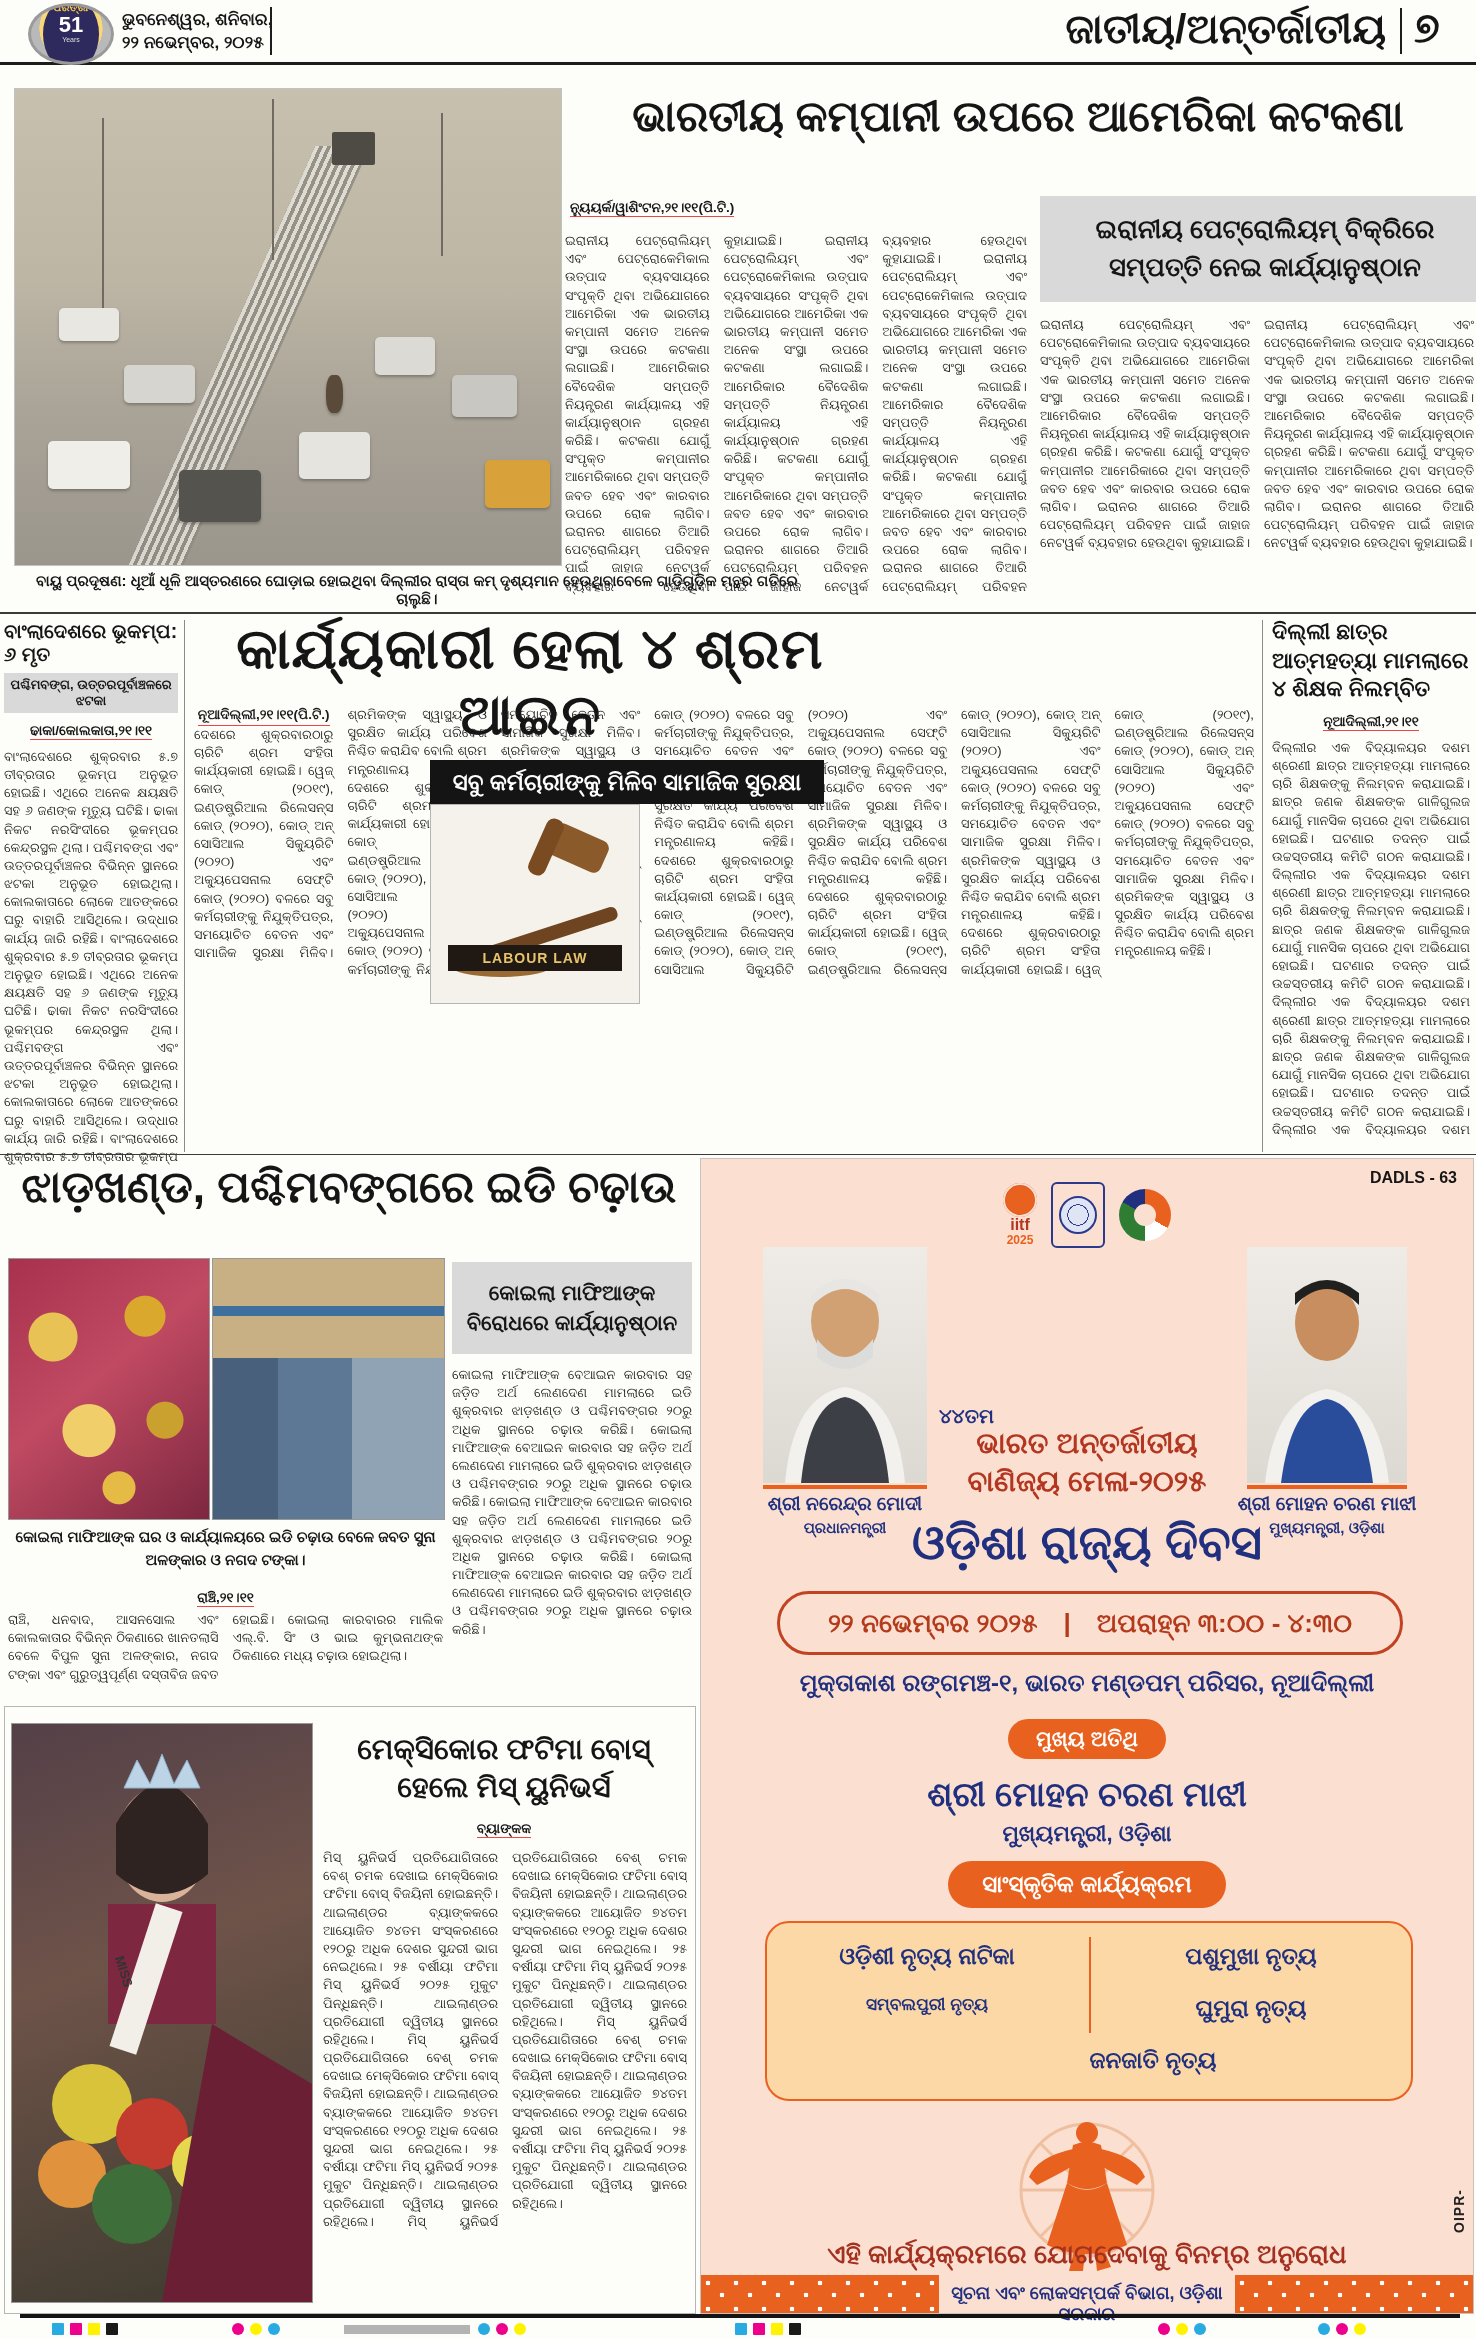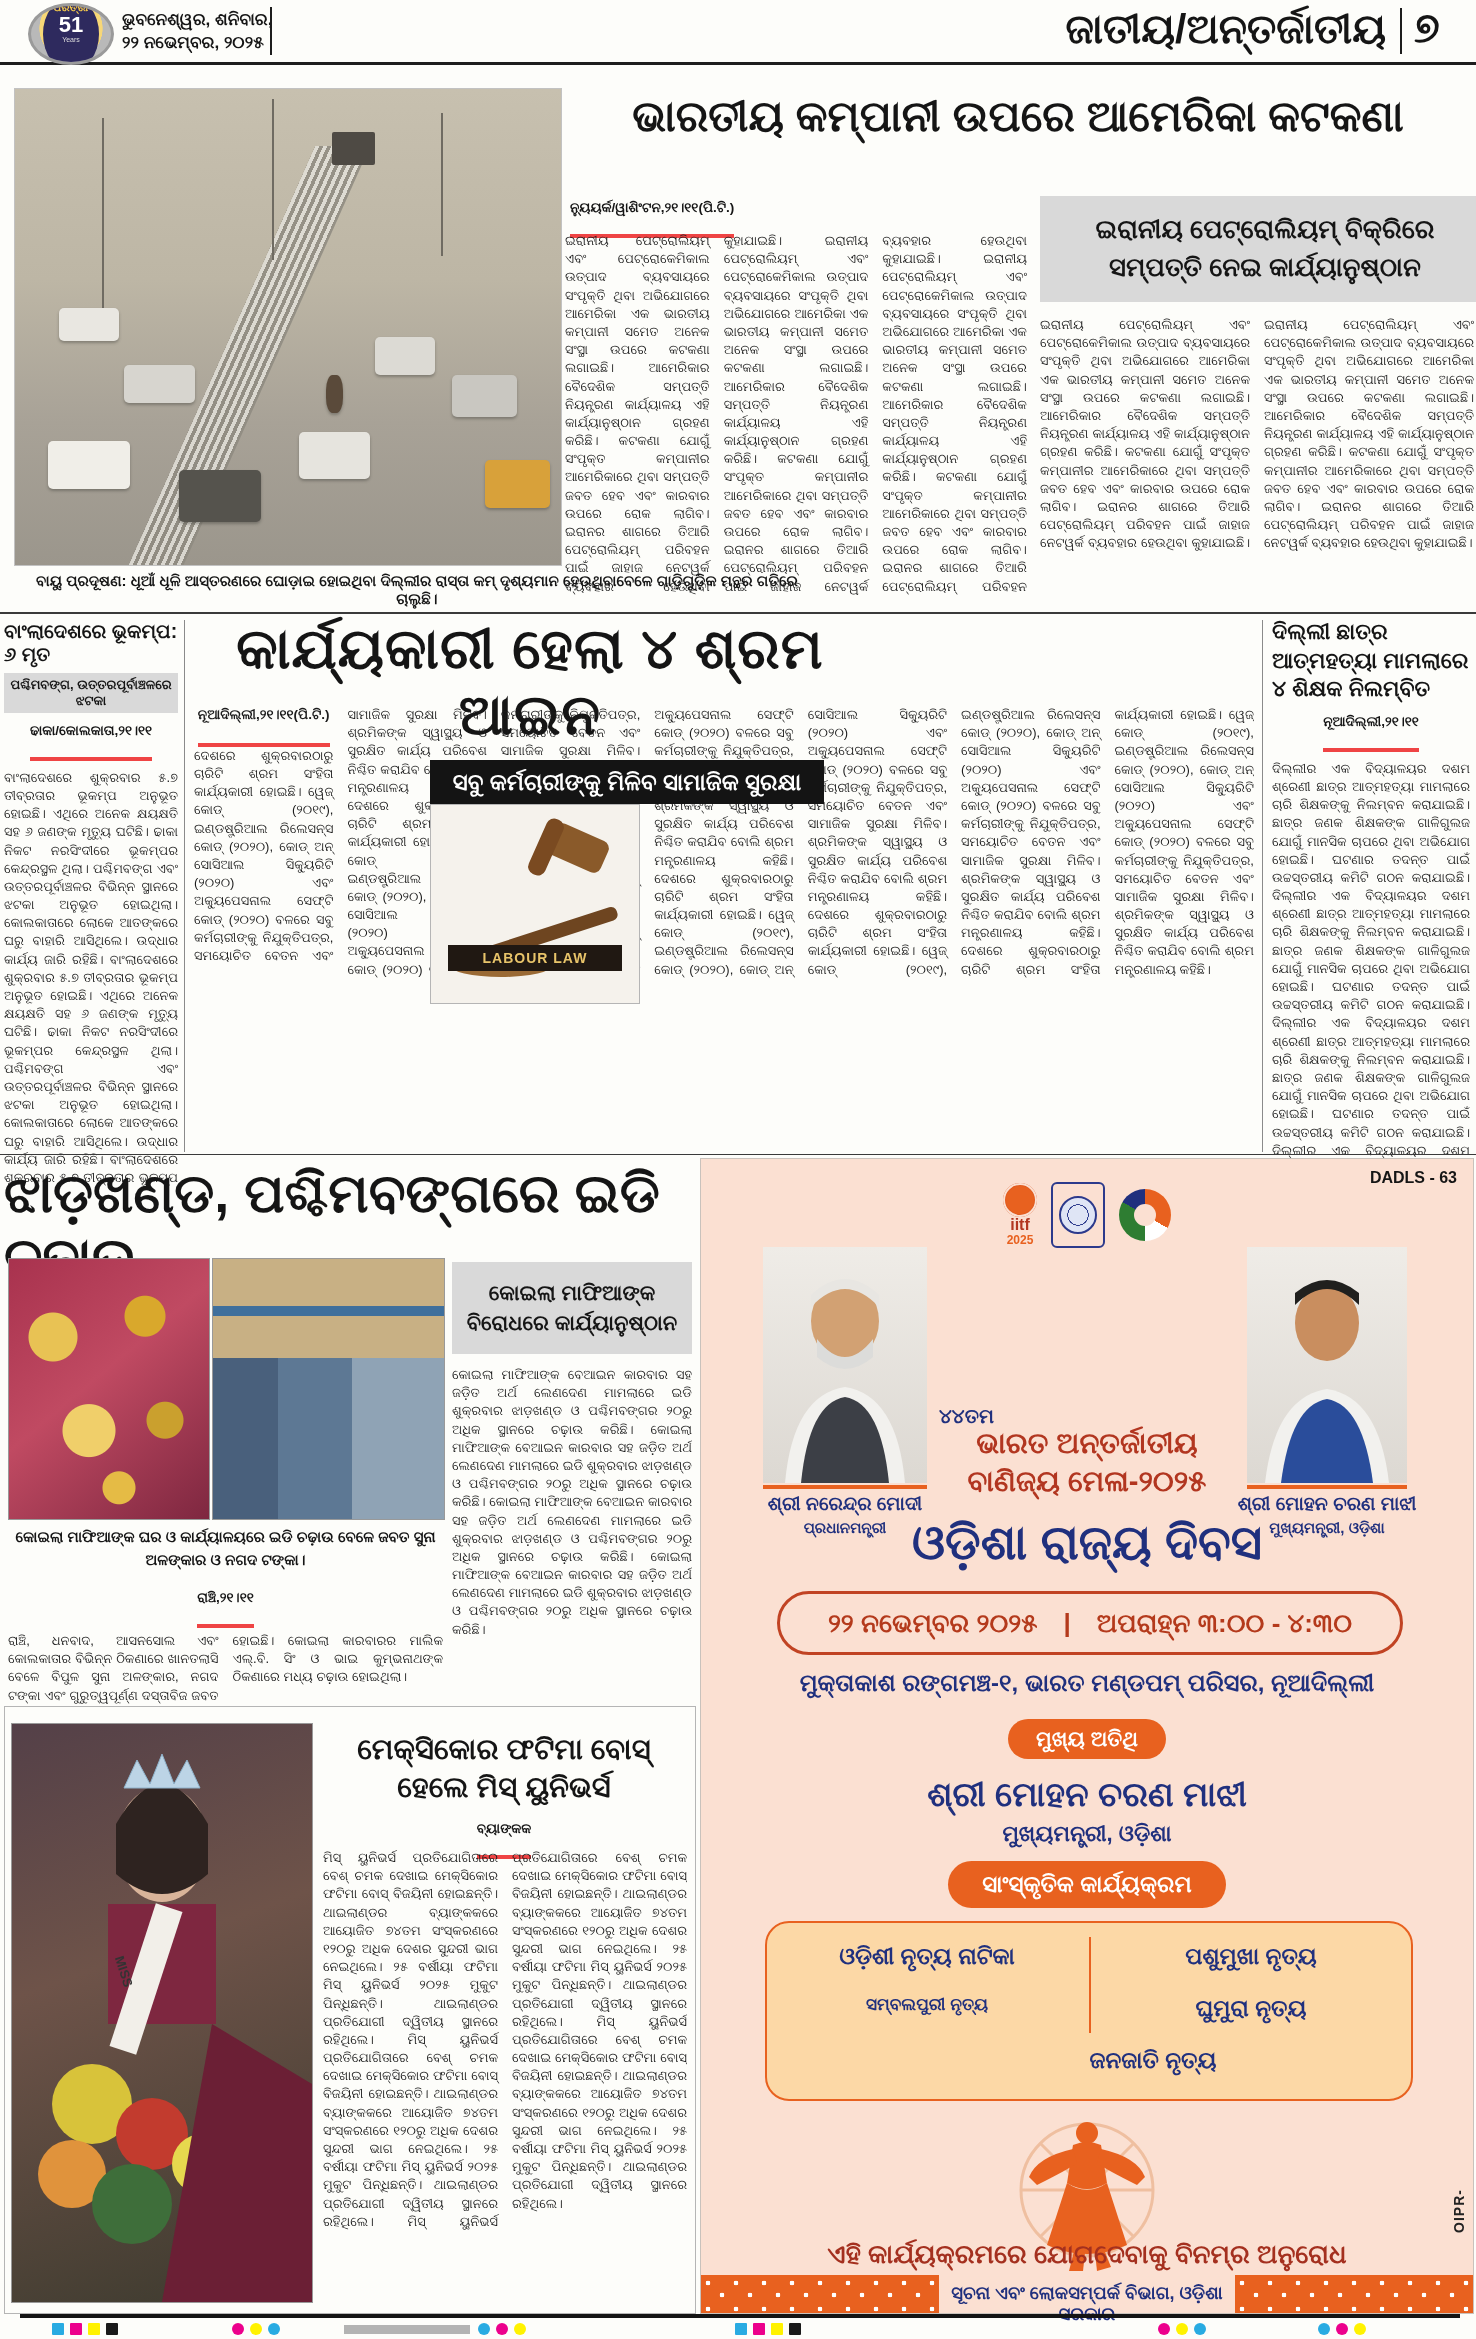--- a/index.html
+++ b/index.html
@@ -6,21 +6,21 @@
   #page{position:relative;width:1476px;height:2339px;background:#fdfdfa;margin:0 auto;
         font-family:"Liberation Sans",sans-serif;color:#151515;overflow:hidden;}
   .abs{position:absolute;}
   .b{font-weight:bold;}
   .ctr{text-align:center;}
   .just{text-align:justify;}
   .body-txt{font-size:13px;line-height:1.4;color:#1c1c1c;overflow:hidden;}
   .cols2{column-count:2;column-gap:14px;}
   .cols3{column-count:3;column-gap:14px;}
   .cols7{column-count:7;column-gap:14px;}
-  .dateline{font-size:13.5px;font-weight:bold;border-bottom:4px solid #ef4444;display:inline-block;padding-bottom:18px;}
+  .dateline{font-size:13.5px;font-weight:bold;border-bottom:1px solid #ef4444;display:inline-block;padding-bottom:0;}
   .graybox{background:#d9d9d9;display:flex;align-items:center;justify-content:center;text-align:center;font-weight:bold;}
   .hrule{background:#3a3a3a;}
   .vrule{background:#8a8a8a;width:1px;}
   
   .badge{width:80px;height:56px;border-radius:50%;background:radial-gradient(circle at 50% 40%,#f7d777 0 60%,#b9b9b9 61% 100%);
          display:flex;align-items:center;justify-content:center;overflow:hidden;border:3px solid #9a9a9a;}
   .badge-in{width:56px;height:70px;border-radius:50%;background:#2e2a5e;color:#fff;text-align:center;padding-top:4px;}
   .badge-name{color:#f3c84c;font-size:11px;font-weight:bold;}
   .badge-years{font-size:22px;font-weight:bold;line-height:1;}
   .badge-sub{font-size:7px;color:#ddd;}
@@ -137,21 +137,21 @@
   <div class="abs vrule" style="left:1262px;top:620px;height:532px;"></div>
 
   <div class="abs" style="left:1272px;top:618px;width:198px;">
     <div class="b" style="font-size:22px;line-height:1.3;">ଦିଲ୍ଲୀ ଛାତ୍ର ଆତ୍ମହତ୍ୟା ମାମଲାରେ ୪ ଶିକ୍ଷକ ନିଲମ୍ବିତ</div>
     <div class="ctr" style="margin-top:8px;"><span class="dateline">ନୂଆଦିଲ୍ଲୀ,୨୧।୧୧</span></div>
     <div class="body-txt just" style="margin-top:8px;height:400px;">ଦିଲ୍ଲୀର ଏକ ବିଦ୍ୟାଳୟର ଦଶମ ଶ୍ରେଣୀ ଛାତ୍ର ଆତ୍ମହତ୍ୟା ମାମଲାରେ ଚାରି ଶିକ୍ଷକଙ୍କୁ ନିଲମ୍ବନ କରାଯାଇଛି। ଛାତ୍ର ଜଣକ ଶିକ୍ଷକଙ୍କ ଗାଳିଗୁଲଜ ଯୋଗୁଁ ମାନସିକ ଚାପରେ ଥିବା ଅଭିଯୋଗ ହୋଇଛି। ଘଟଣାର ତଦନ୍ତ ପାଇଁ ଉଚ୍ଚସ୍ତରୀୟ କମିଟି ଗଠନ କରାଯାଇଛି। ଦିଲ୍ଲୀର ଏକ ବିଦ୍ୟାଳୟର ଦଶମ ଶ୍ରେଣୀ ଛାତ୍ର ଆତ୍ମହତ୍ୟା ମାମଲାରେ ଚାରି ଶିକ୍ଷକଙ୍କୁ ନିଲମ୍ବନ କରାଯାଇଛି। ଛାତ୍ର ଜଣକ ଶିକ୍ଷକଙ୍କ ଗାଳିଗୁଲଜ ଯୋଗୁଁ ମାନସିକ ଚାପରେ ଥିବା ଅଭିଯୋଗ ହୋଇଛି। ଘଟଣାର ତଦନ୍ତ ପାଇଁ ଉଚ୍ଚସ୍ତରୀୟ କମିଟି ଗଠନ କରାଯାଇଛି। ଦିଲ୍ଲୀର ଏକ ବିଦ୍ୟାଳୟର ଦଶମ ଶ୍ରେଣୀ ଛାତ୍ର ଆତ୍ମହତ୍ୟା ମାମଲାରେ ଚାରି ଶିକ୍ଷକଙ୍କୁ ନିଲମ୍ବନ କରାଯାଇଛି। ଛାତ୍ର ଜଣକ ଶିକ୍ଷକଙ୍କ ଗାଳିଗୁଲଜ ଯୋଗୁଁ ମାନସିକ ଚାପରେ ଥିବା ଅଭିଯୋଗ ହୋଇଛି। ଘଟଣାର ତଦନ୍ତ ପାଇଁ ଉଚ୍ଚସ୍ତରୀୟ କମିଟି ଗଠନ କରାଯାଇଛି। ଦିଲ୍ଲୀର ଏକ ବିଦ୍ୟାଳୟର ଦଶମ ଶ୍ରେଣୀ ଛାତ୍ର ଆତ୍ମହତ୍ୟା ମାମଲାରେ ଚାରି ଶିକ୍ଷକଙ୍କୁ ନିଲମ୍ବନ କରାଯାଇଛି। ଛାତ୍ର ଜଣକ ଶିକ୍ଷକଙ୍କ ଗାଳିଗୁଲଜ ଯୋଗୁଁ ମାନସିକ ଚାପରେ ଥିବା ଅଭିଯୋଗ ହୋଇଛି। ଘଟଣାର ତଦନ୍ତ ପାଇଁ ଉଚ୍ଚସ୍ତରୀୟ କମିଟି ଗଠନ କରାଯାଇଛି। </div>
   </div>
 
   <div class="abs hrule" style="left:0;top:1154px;width:1476px;height:1px;"></div>
 
-  <div class="abs b" style="left:4px;top:1162px;width:690px;font-size:54px;text-align:left;">ଝାଡ଼ଖଣ୍ଡ, ପଶ୍ଚିମବଙ୍ଗରେ ଇଡି ଚଢ଼ାଉ</div>
+  <div class="abs b" style="left:4px;top:1162px;width:690px;font-size:44px;text-align:center;">ଝାଡ଼ଖଣ୍ଡ, ପଶ୍ଚିମବଙ୍ଗରେ ଇଡି ଚଢ଼ାଉ</div>
   <div class="abs gold-photo" style="left:8px;top:1258px;width:200px;height:260px;"></div>
   <div class="abs cash-photo" style="left:212px;top:1258px;width:231px;height:260px;"></div>
   <div class="abs graybox" style="left:452px;top:1262px;width:240px;height:92px;font-size:21px;line-height:1.45;">କୋଇଲା ମାଫିଆଙ୍କ ବିରୋଧରେ କାର୍ଯ୍ୟାନୁଷ୍ଠାନ</div>
   <div class="abs b ctr" style="left:8px;top:1526px;width:435px;font-size:15px;line-height:1.5;">କୋଇଲା ମାଫିଆଙ୍କ ଘର ଓ କାର୍ଯ୍ୟାଳୟରେ ଇଡି ଚଢ଼ାଉ ବେଳେ ଜବତ ସୁନା ଅଳଙ୍କାର ଓ ନଗଦ ଟଙ୍କା।</div>
   <div class="abs body-txt just" style="left:452px;top:1366px;width:240px;height:330px;">କୋଇଲା ମାଫିଆଙ୍କ ବେଆଇନ କାରବାର ସହ ଜଡ଼ିତ ଅର୍ଥ ଲେଣଦେଣ ମାମଲାରେ ଇଡି ଶୁକ୍ରବାର ଝାଡ଼ଖଣ୍ଡ ଓ ପଶ୍ଚିମବଙ୍ଗର ୨୦ରୁ ଅଧିକ ସ୍ଥାନରେ ଚଢ଼ାଉ କରିଛି। କୋଇଲା ମାଫିଆଙ୍କ ବେଆଇନ କାରବାର ସହ ଜଡ଼ିତ ଅର୍ଥ ଲେଣଦେଣ ମାମଲାରେ ଇଡି ଶୁକ୍ରବାର ଝାଡ଼ଖଣ୍ଡ ଓ ପଶ୍ଚିମବଙ୍ଗର ୨୦ରୁ ଅଧିକ ସ୍ଥାନରେ ଚଢ଼ାଉ କରିଛି। କୋଇଲା ମାଫିଆଙ୍କ ବେଆଇନ କାରବାର ସହ ଜଡ଼ିତ ଅର୍ଥ ଲେଣଦେଣ ମାମଲାରେ ଇଡି ଶୁକ୍ରବାର ଝାଡ଼ଖଣ୍ଡ ଓ ପଶ୍ଚିମବଙ୍ଗର ୨୦ରୁ ଅଧିକ ସ୍ଥାନରେ ଚଢ଼ାଉ କରିଛି। କୋଇଲା ମାଫିଆଙ୍କ ବେଆଇନ କାରବାର ସହ ଜଡ଼ିତ ଅର୍ଥ ଲେଣଦେଣ ମାମଲାରେ ଇଡି ଶୁକ୍ରବାର ଝାଡ଼ଖଣ୍ଡ ଓ ପଶ୍ଚିମବଙ୍ଗର ୨୦ରୁ ଅଧିକ ସ୍ଥାନରେ ଚଢ଼ାଉ କରିଛି। </div>
   <div class="abs" style="left:8px;top:1588px;width:435px;height:112px;">
     <div class="ctr" style="margin-bottom:4px;"><span class="dateline">ରାଞ୍ଚି,୨୧।୧୧</span></div>
     <div class="body-txt just cols2" style="height:86px;">ରାଞ୍ଚି, ଧନବାଦ, ଆସନସୋଲ ଏବଂ କୋଲକାତାର ବିଭିନ୍ନ ଠିକଣାରେ ଖାନତଲାସି ବେଳେ ବିପୁଳ ସୁନା ଅଳଙ୍କାର, ନଗଦ ଟଙ୍କା ଏବଂ ଗୁରୁତ୍ୱପୂର୍ଣ୍ଣ ଦସ୍ତାବିଜ ଜବତ ହୋଇଛି। କୋଇଲା କାରବାରର ମାଲିକ ଏଲ୍.ବି. ସିଂ ଓ ଭାଇ କୁମ୍ଭନାଥଙ୍କ ଠିକଣାରେ ମଧ୍ୟ ଚଢ଼ାଉ ହୋଇଥିଲା। </div>
   </div>
 

